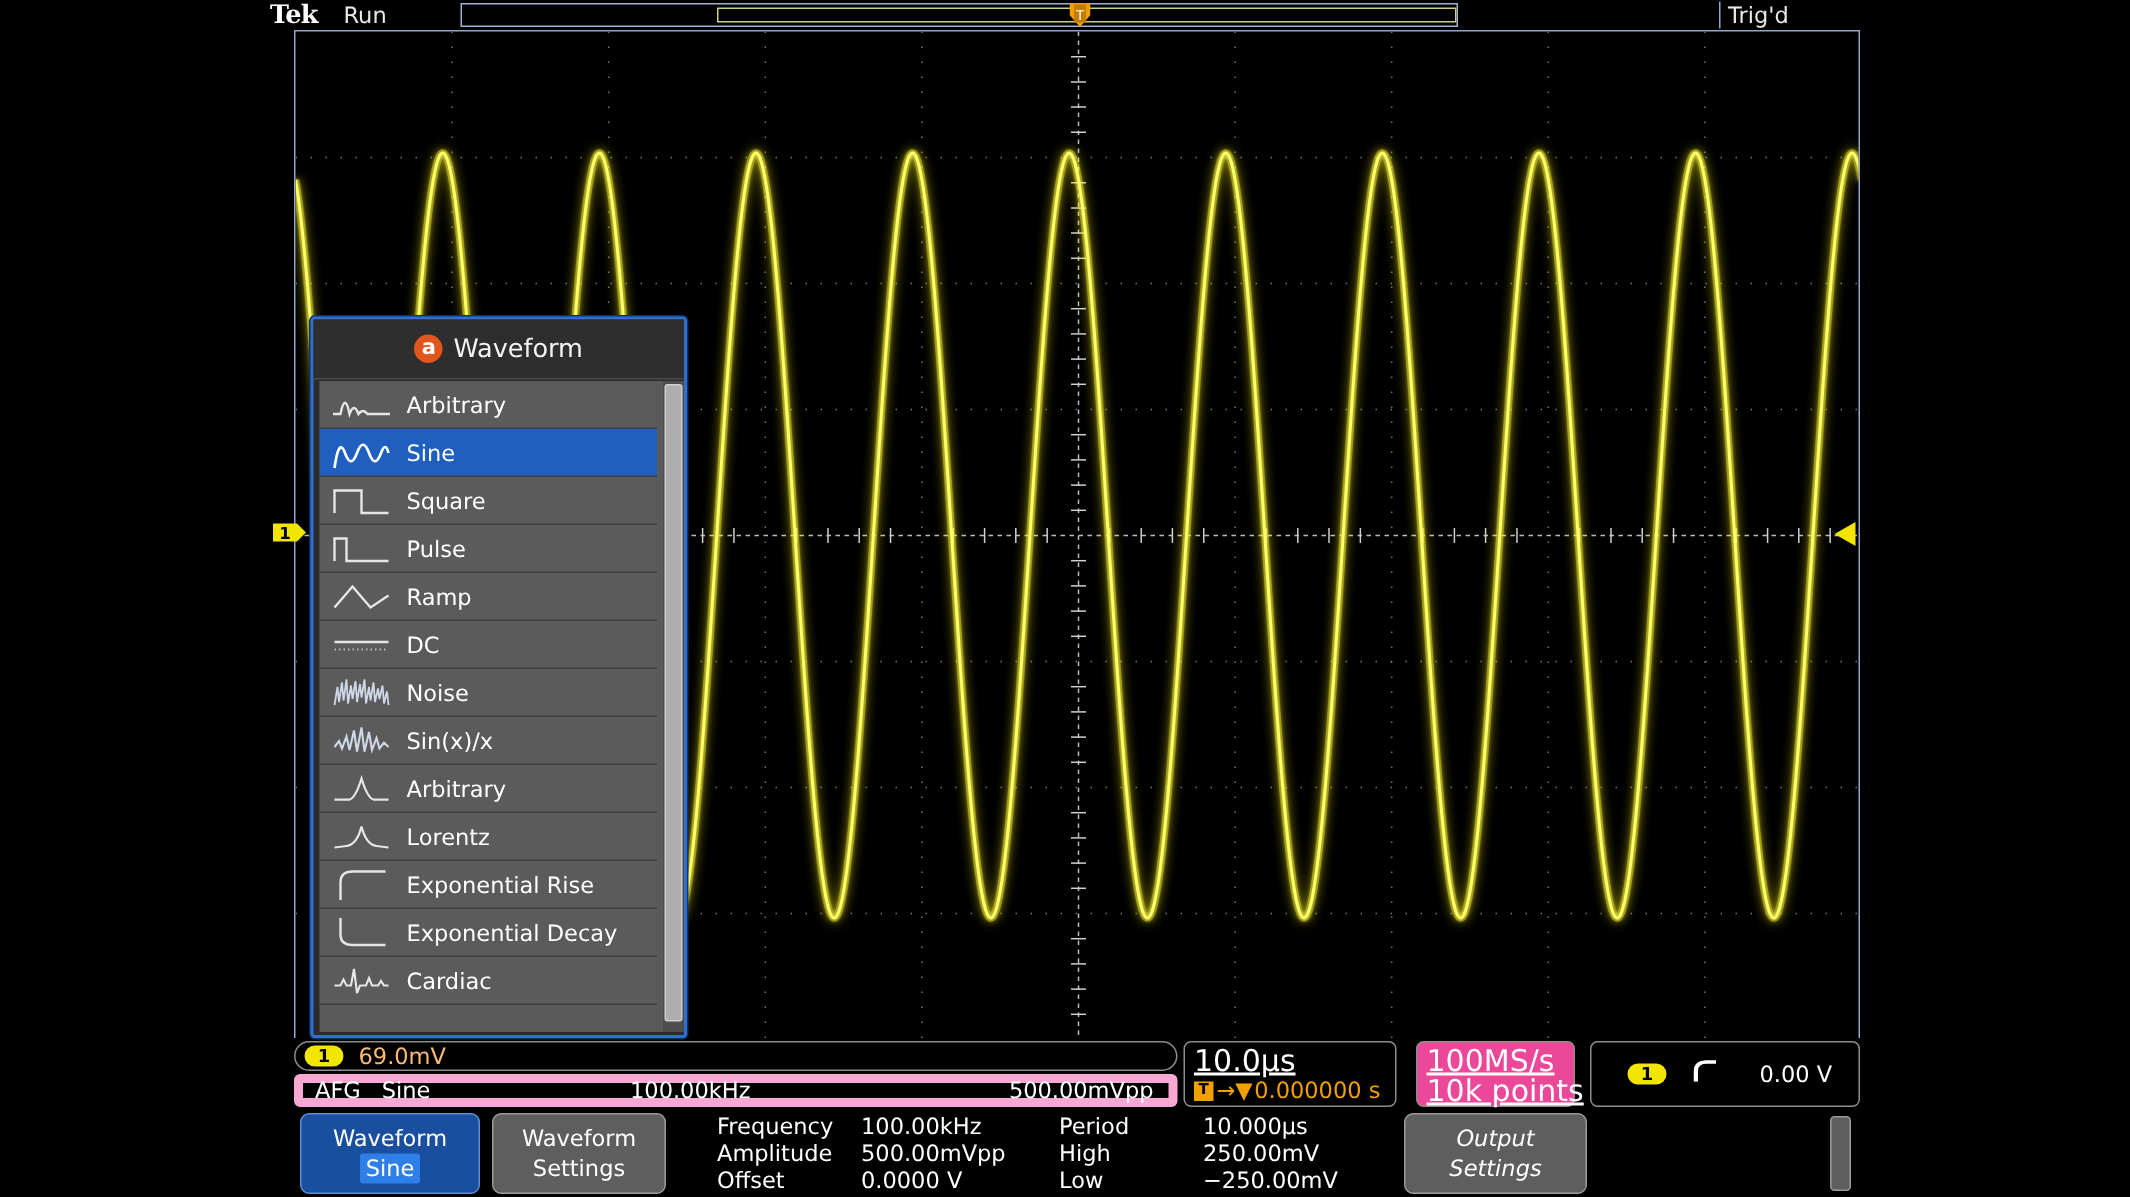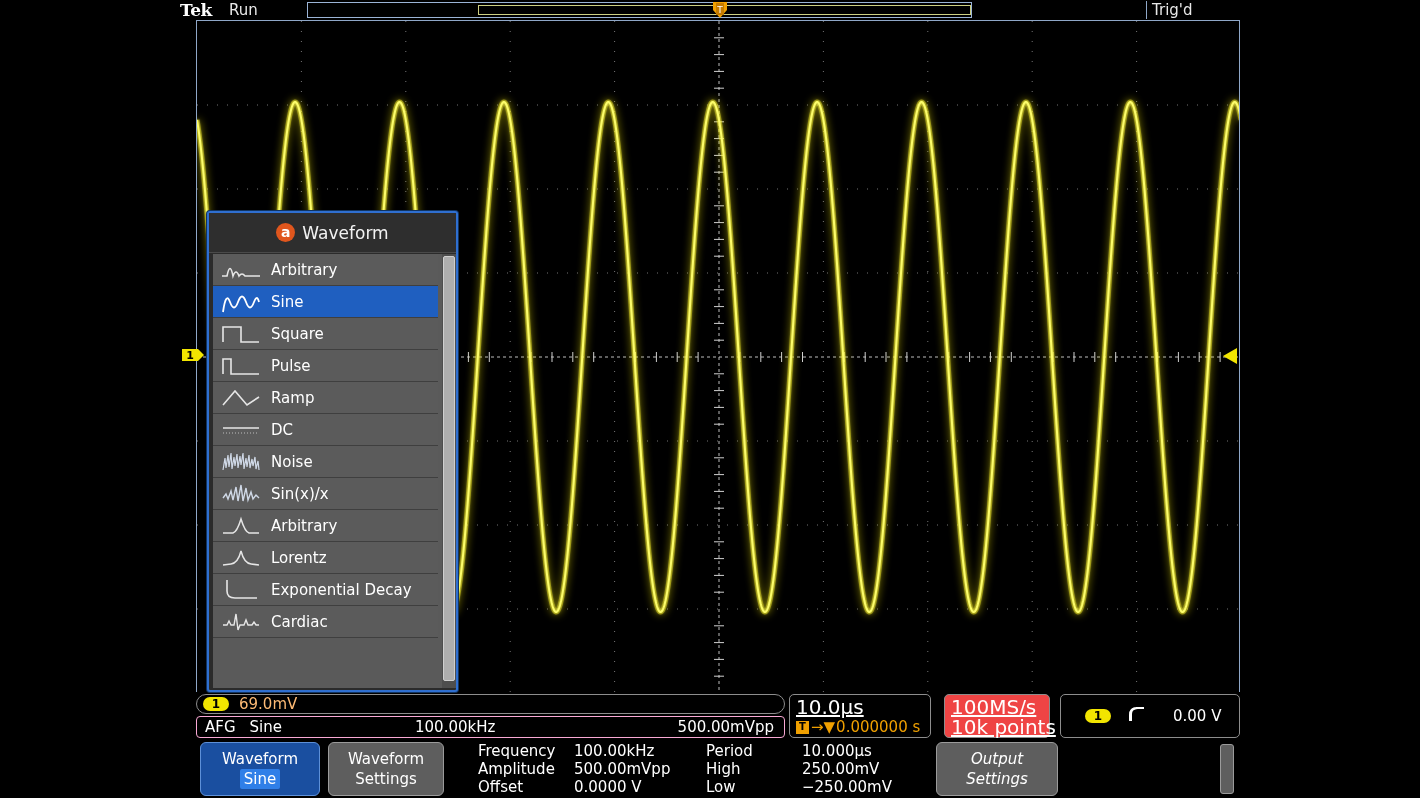--- a/index.html
+++ b/index.html
@@ -137,36 +137,36 @@
     width: 26px; height: 14px; border-radius: 8px; background: #f2e500;
     color: #000000; font-size: 12px; font-weight: bold;
     display: flex; align-items: center; justify-content: center;
     margin-left: 6px; flex: 0 0 26px;
   }
   .val-yellow { color: #fdba74; font-size: 15px; font-weight: normal; margin-left: 10px; }
   .val-white  { color: #ffffff; font-size: 15px; }
   
   .afg-bar {
     position: absolute; left: 196px; top: 716px; width: 589px; height: 22px;
-    background: #000000; border: 1px solid #f9a8d4; border-radius: 4px;
+    background: #000000; border: 6px solid #f9a8d4; border-radius: 4px;
     display: flex; align-items: center;
   }
   .afg-lab { color: #ffffff; font-size: 15px; margin-left: 8px; }
   .afg-type { color: #ffffff; font-size: 15px; margin-left: 14px; }
   .afg-freq { position: absolute; left: 218px; color: #ffffff; font-size: 15px; }
   .afg-amp  { position: absolute; right: 10px; color: #ffffff; font-size: 15px; }
 
   .horiz-badge {
     position: absolute; left: 789px; top: 694px; width: 142px; height: 44px;
     background: #000000; border: 1px solid #8d8d8d; border-radius: 5px;
     padding: 2px 0 0 6px;
   }
   .acq-badge {
     position: absolute; left: 944px; top: 694px; width: 106px; height: 44px;
-    background: #ef4444; border: 1px solid #8d8d8d; border-radius: 5px;
+    background: #ec4899; border: 1px solid #8d8d8d; border-radius: 5px;
     padding: 2px 6px 0 6px;
   }
   .trig-badge {
     position: absolute; left: 1060px; top: 694px; width: 180px; height: 44px;
     background: #000000; border: 1px solid #8d8d8d; border-radius: 5px;
     display: flex; align-items: center;
   }
   .line-w { color: #ffffff; font-size: 20px; line-height: 20px; white-space: nowrap; text-decoration: underline; }
   .line-o { color: #f0a000; font-size: 15px; line-height: 20px; white-space: nowrap; display:flex; align-items:center;}
   .tbox {
@@ -459,20 +459,28 @@
 
       <div class="wf-item">
         <span class="wf-icon">
           <svg width="40" height="22" viewBox="0 0 40 22">
               <path d="M2 18 L10 17 Q17 16 20 4 Q23 16 30 17 L38 18" fill="none" stroke="#e6e6e6" stroke-width="1.5"></path>
             </svg>
         </span>
         <span class="wf-label">Lorentz</span>
       </div>
 
+      <div class="wf-item">
+        <span class="wf-icon">
+          <svg width="40" height="24" viewBox="0 0 40 24">
+              <path d="M6 22 L6 10 Q6 3 14 3 L36 3" fill="none" stroke="#e6e6e6" stroke-width="1.6"></path>
+            </svg>
+        </span>
+        <span class="wf-label">Exponential Rise</span>
+      </div>
 
       <div class="wf-item">
         <span class="wf-icon">
           <svg width="40" height="24" viewBox="0 0 40 24">
               <path d="M6 2 L6 13 Q6 20 14 20 L36 20" fill="none" stroke="#e6e6e6" stroke-width="1.6"></path>
             </svg>
         </span>
         <span class="wf-label">Exponential Decay</span>
       </div>
 

